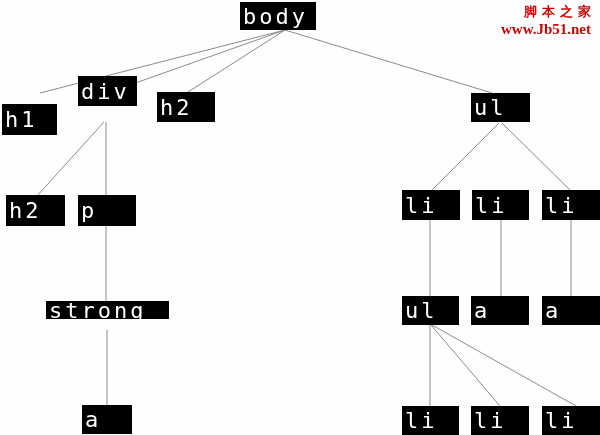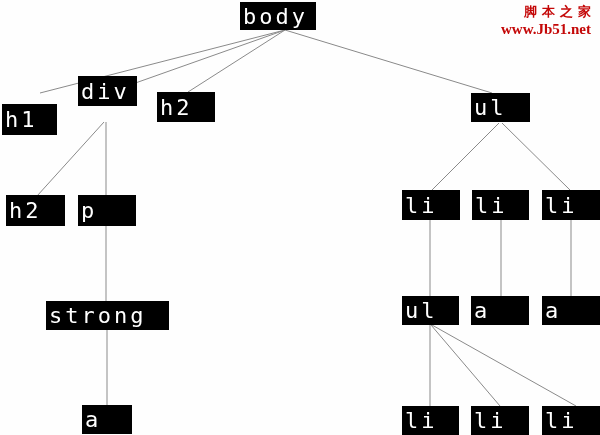--- a/index.html
+++ b/index.html
@@ -104,21 +104,21 @@
       </div>
       <div class="node" style="left: 402px; top: 190px; width: 58px; height: 30px; background: rgb(0, 0, 0); color: rgb(255, 255, 255);">
         <span>li</span>
       </div>
       <div class="node" style="left: 472px; top: 190px; width: 57px; height: 30px; background: rgb(0, 0, 0); color: rgb(255, 255, 255);">
         <span>li</span>
       </div>
       <div class="node" style="left: 542px; top: 190px; width: 58px; height: 30px; background: rgb(0, 0, 0); color: rgb(255, 255, 255);">
         <span>li</span>
       </div>
-      <div class="node" style="left: 46px; top: 301px; width: 123px; height: 29px; background: rgb(0, 0, 0); color: rgb(255, 255, 255);">
+      <div class="node" style="left: 46px; top: 301px; width: 123px; height: 18px; background: rgb(0, 0, 0); color: rgb(255, 255, 255);">
         <span>strong</span>
       </div>
       <div class="node" style="left: 402px; top: 296px; width: 57px; height: 29px; background: rgb(0, 0, 0); color: rgb(255, 255, 255);">
         <span>ul</span>
       </div>
       <div class="node" style="left: 471px; top: 296px; width: 58px; height: 29px; background: rgb(0, 0, 0); color: rgb(255, 255, 255);">
         <span>a</span>
       </div>
       <div class="node" style="left: 542px; top: 296px; width: 58px; height: 29px; background: rgb(0, 0, 0); color: rgb(255, 255, 255);">
         <span>a</span>

